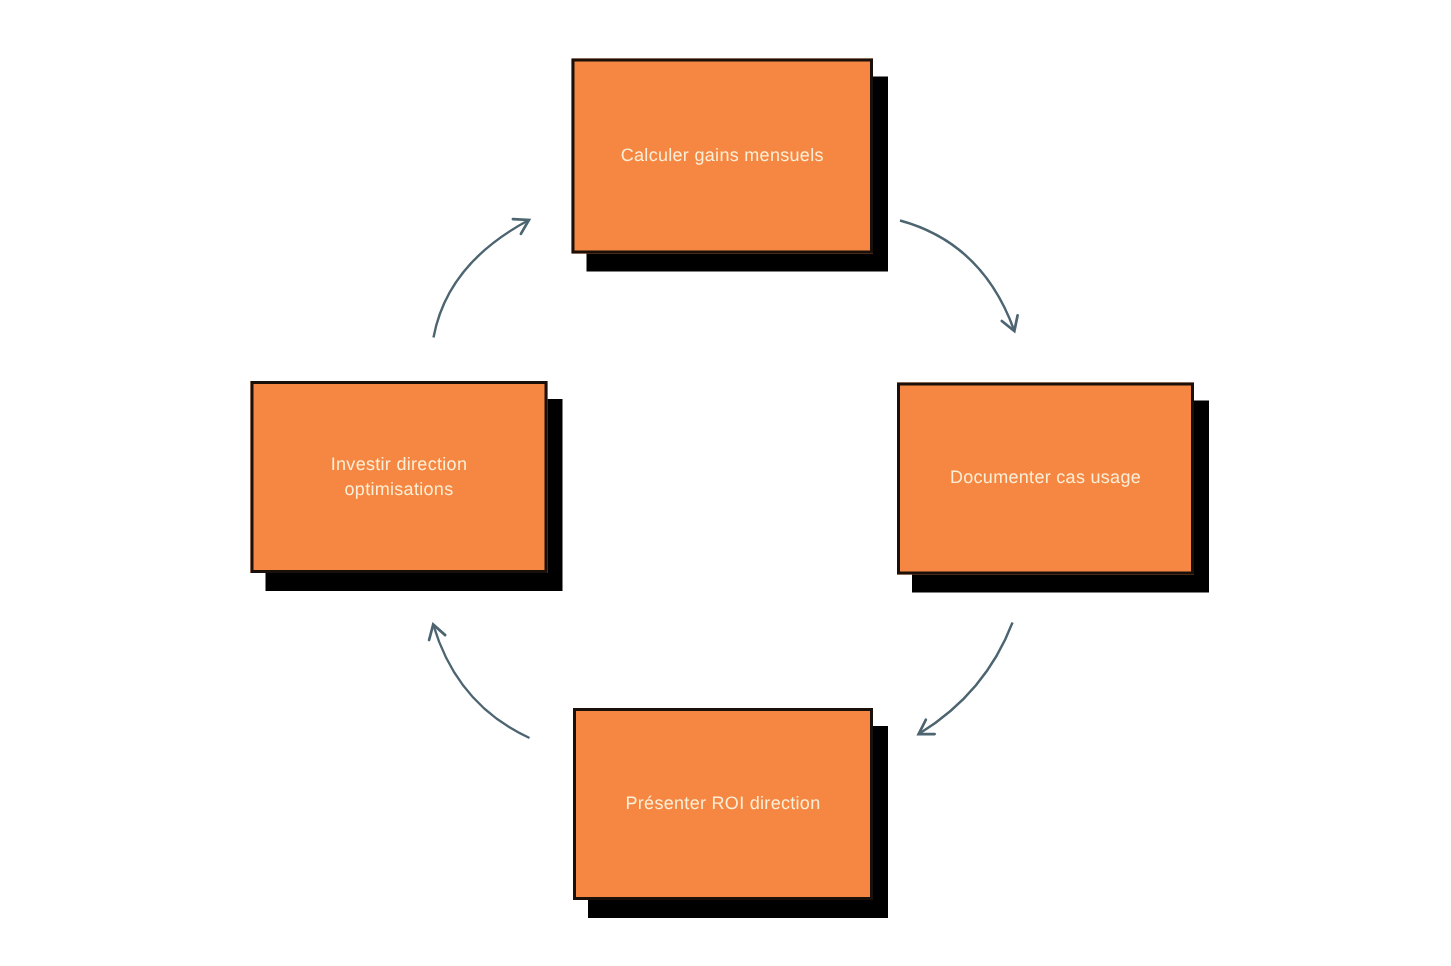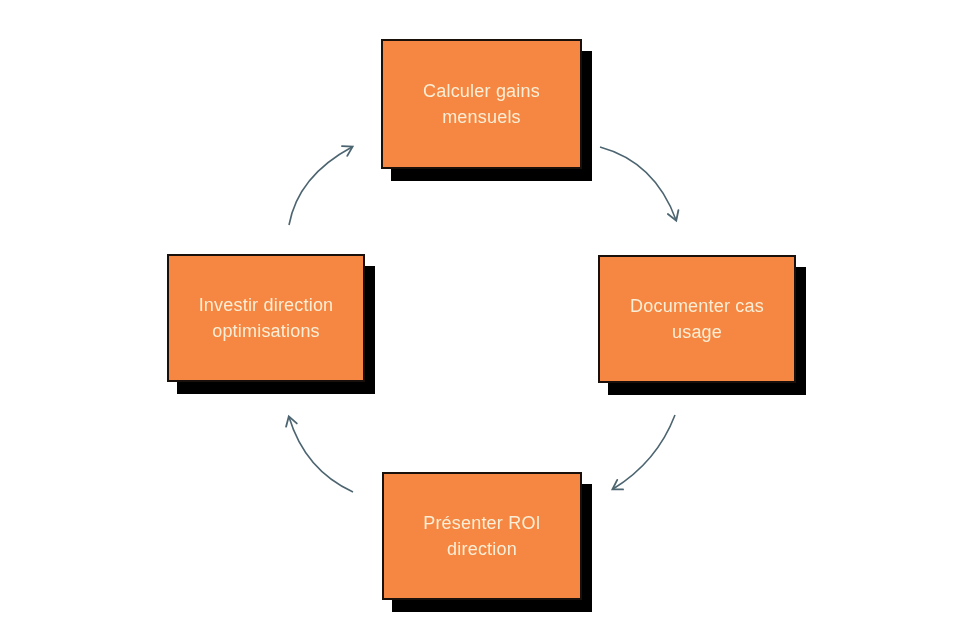--- a/index.html
+++ b/index.html
@@ -29,21 +29,21 @@
     border: 2px solid #19100B;
     box-shadow: 10px 12px 0 0 #000000;
     display: flex;
     align-items: center;
     justify-content: center;
     text-align: center;
     padding: 0 26px;
   }
   .node .label {
     color: #FAEED6;
-    font-size: 18px;
+    font-size: 12px;
     line-height: 1.45;
     letter-spacing: 0.2px;
     font-weight: 400;
   }
   .node-top    { left: 381px; top: 39px;  width: 201px; height: 130px; }
   .node-right  { left: 598px; top: 255px; width: 198px; height: 128px; }
   .node-bottom { left: 382px; top: 472px; width: 200px; height: 128px; }
   .node-left   { left: 167px; top: 254px; width: 198px; height: 128px; }
 </style>
 </head>

